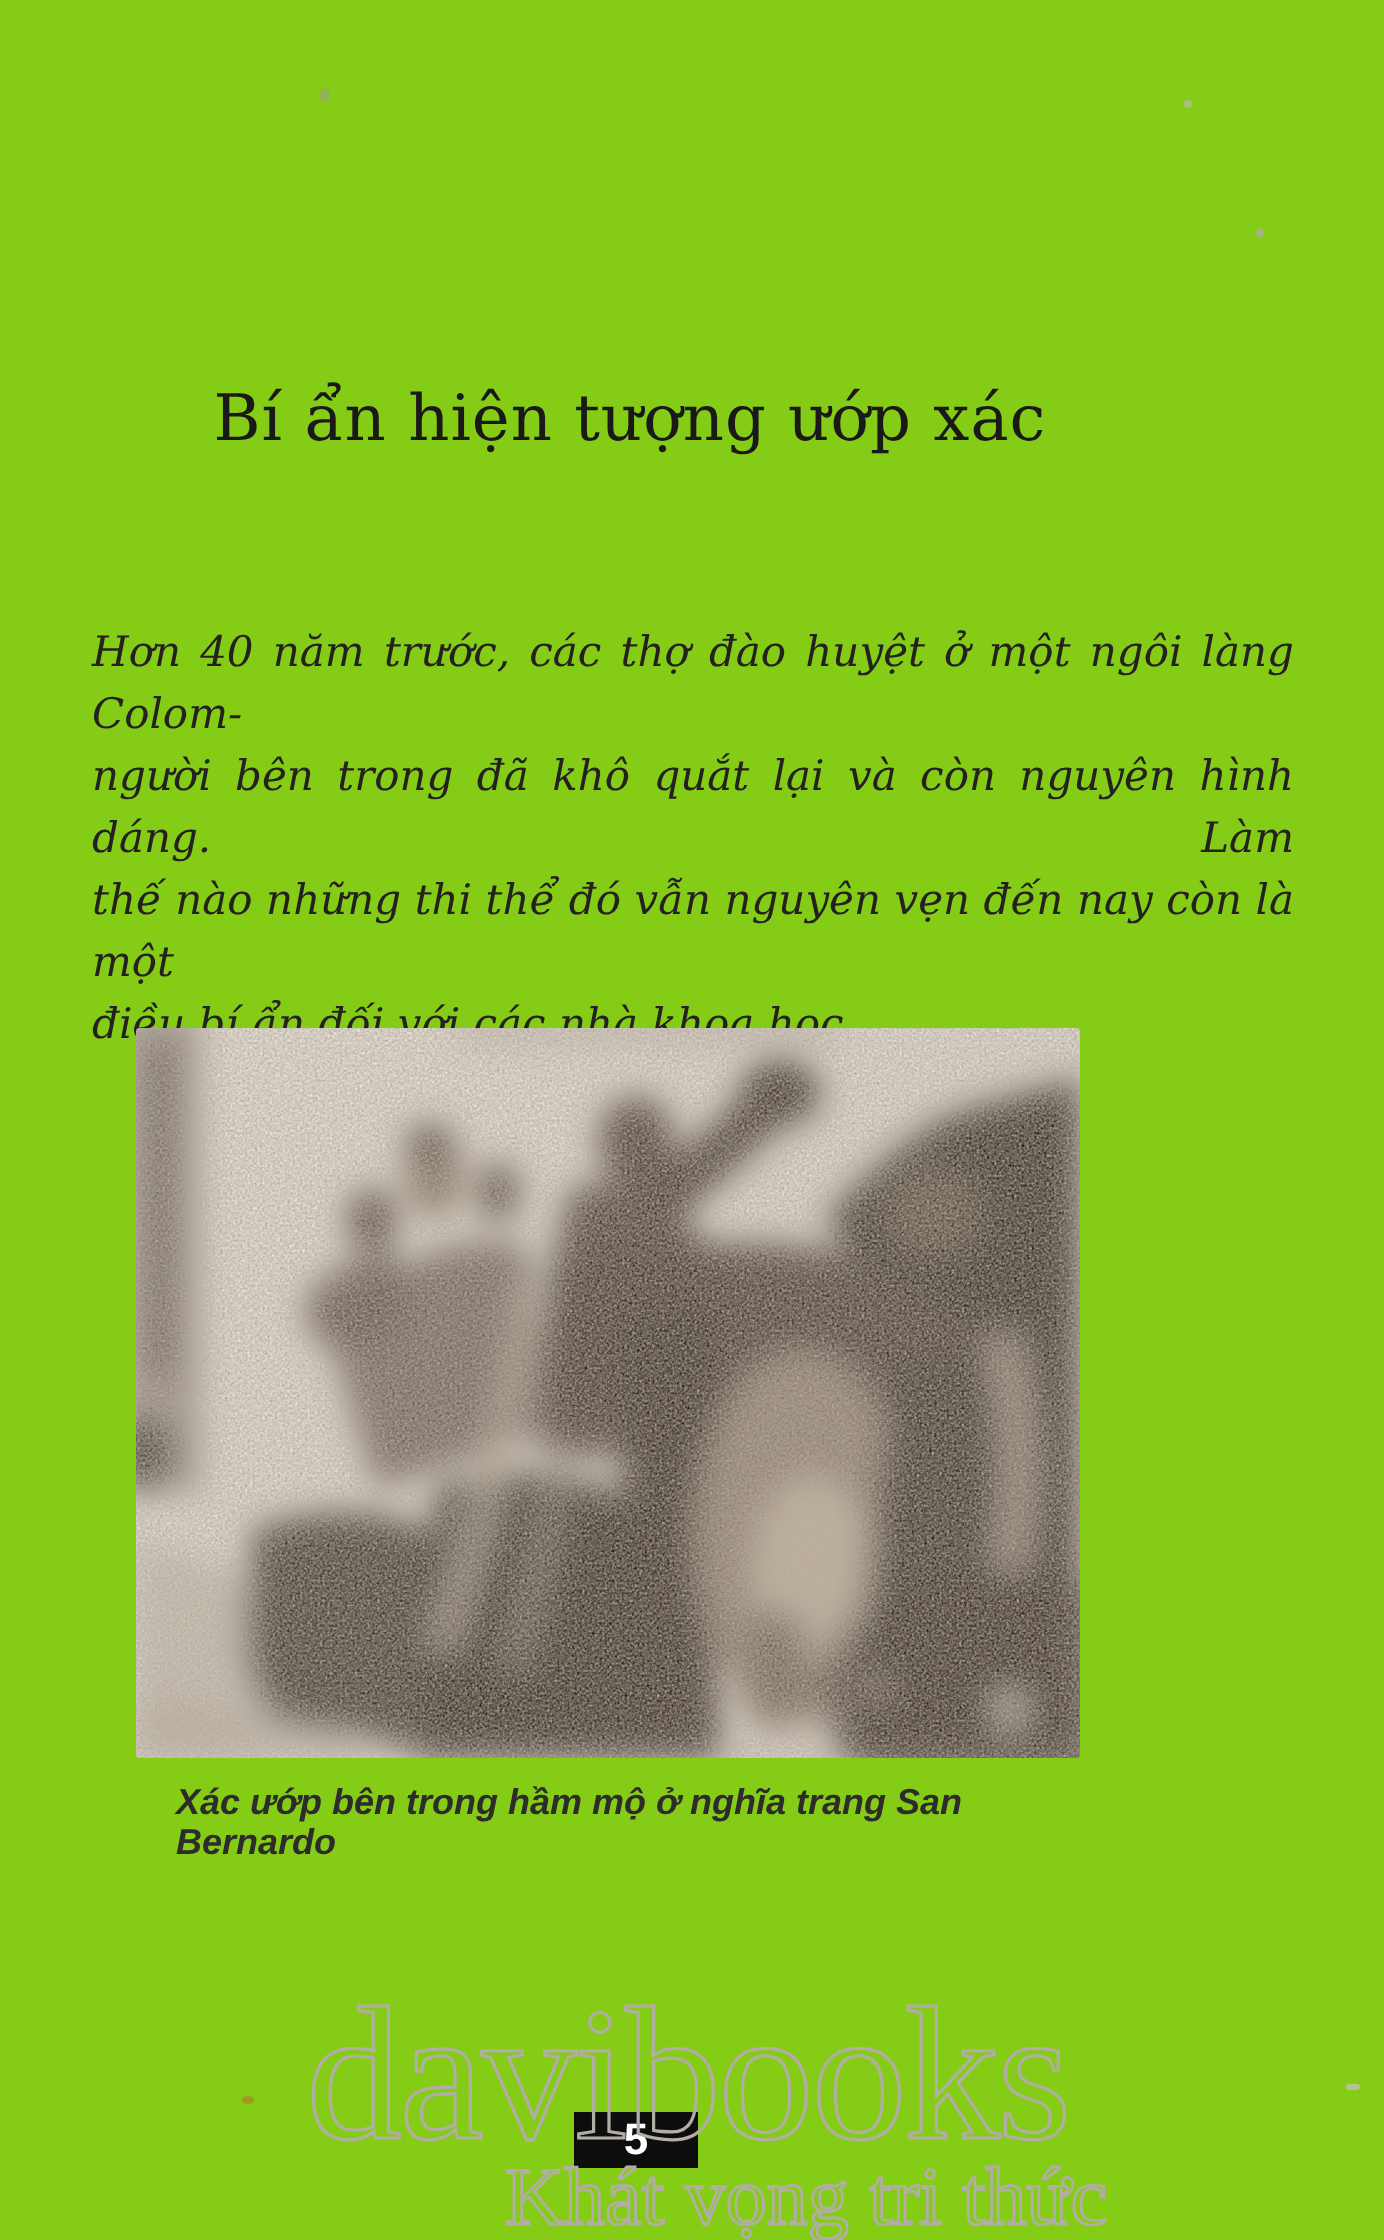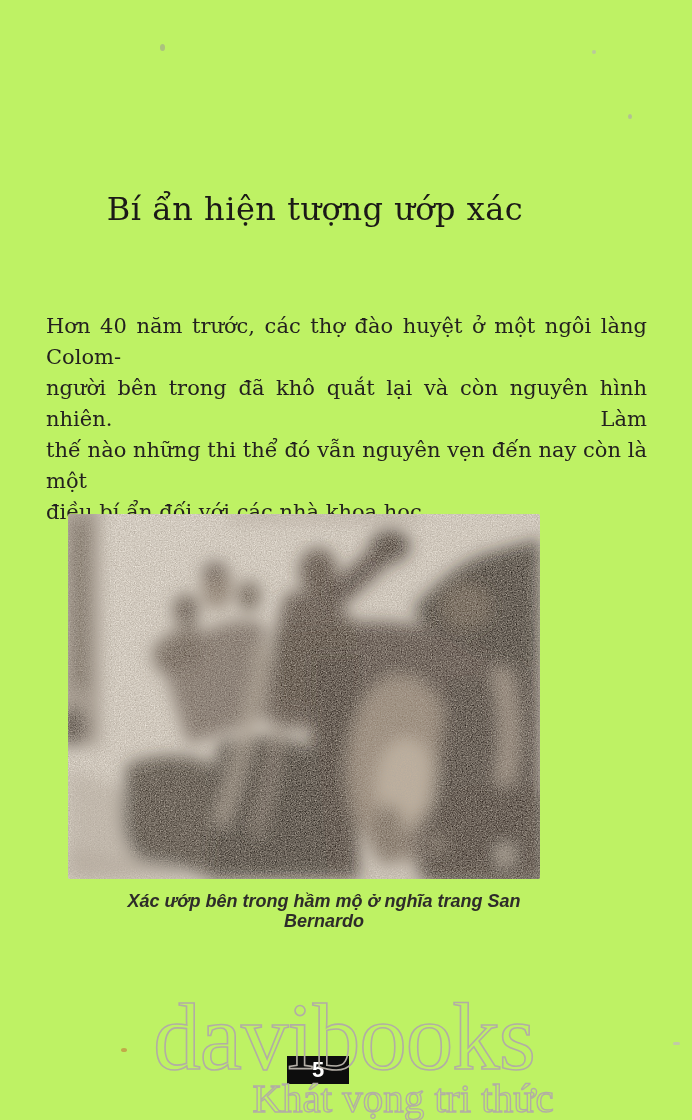--- a/index.html
+++ b/index.html
@@ -25,34 +25,35 @@
     text-align:center;
     font-size:32px;line-height:33px;
     font-weight:500;
     letter-spacing:.5px;
     color:#1b1917;
   }
   .title .tl{display:block;}
 
   .lead{
     position:absolute;left:46px;top:311px;width:601px;
+    font-style:italic;
     font-size:21px;line-height:31px;
     color:#24211f;
   }
   .pl{text-align:justify;text-align-last:justify;}
   .pl.last{text-align:left;text-align-last:left;}
 
   .photo{
     position:absolute;left:68px;top:514px;width:472px;height:365px;
     border-radius:2px;overflow:hidden;
   }
 
   .caption{
     position:absolute;left:88px;top:891px;width:472px;
-    text-align:center;
+    text-align:left;
     font-family:"Liberation Sans", sans-serif;
     font-style:italic;font-weight:bold;
     font-size:18px;line-height:20px;
     color:#2e2c2a;
   }
 
   .badge{
     position:absolute;left:287px;top:1056px;width:62px;height:28px;
     background:#0d0d0d;
     z-index:2;
@@ -82,35 +83,35 @@
   .wm-slogan{
     left:403px;top:1078px;
     transform:translateX(-50%);
     font-size:41px;line-height:41px;
     -webkit-text-stroke:1.4px #b2ada5;
   }
 </style>
 </head>
 <body>
 
-<div class="page" style="background: #bef264; color: rgb(29, 27, 26);">
+<div class="page" style="background: #84cc16; color: rgb(29, 27, 26);">
 
   <div class="speck s1"></div>
   <div class="speck s2"></div>
   <div class="speck s3"></div>
   <div class="speck s4"></div>
   <div class="speck s5"></div>
 
   <h1 class="title">
     <span class="tl">Bí ẩn hiện tượng ướp xác</span>
   </h1>
 
   <div class="lead">
     <div class="pl">Hơn 40 năm trước, các thợ đào huyệt ở một ngôi làng Colom-</div>
-    <div class="pl">người bên trong đã khô quắt lại và còn nguyên hình nhiên. Làm</div>
+    <div class="pl">người bên trong đã khô quắt lại và còn nguyên hình dáng. Làm</div>
     <div class="pl">thế nào những thi thể đó vẫn nguyên vẹn đến nay còn là một</div>
     <div class="pl last">điều bí ẩn đối với các nhà khoa học.</div>
   </div>
 
   <div class="photo">
     <svg width="472" height="365" viewBox="0 0 472 365" xmlns="http://www.w3.org/2000/svg">
       <defs>
         <linearGradient id="bgg" x1="0" y1="0" x2="1" y2="1">
           <stop offset="0" stop-color="#f2ece2"></stop>
           <stop offset="0.55" stop-color="#eae3d8"></stop>

